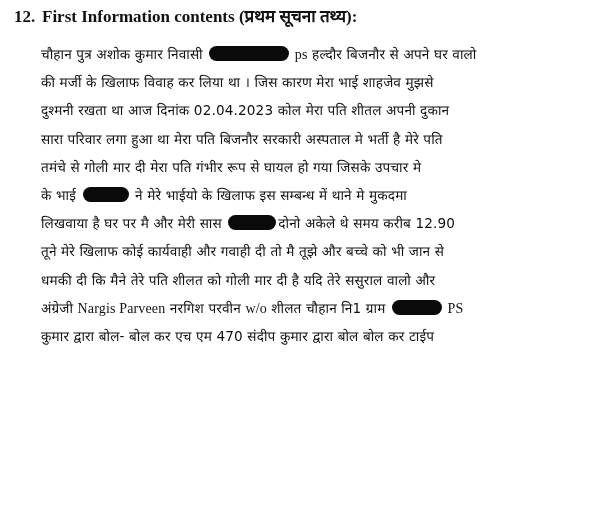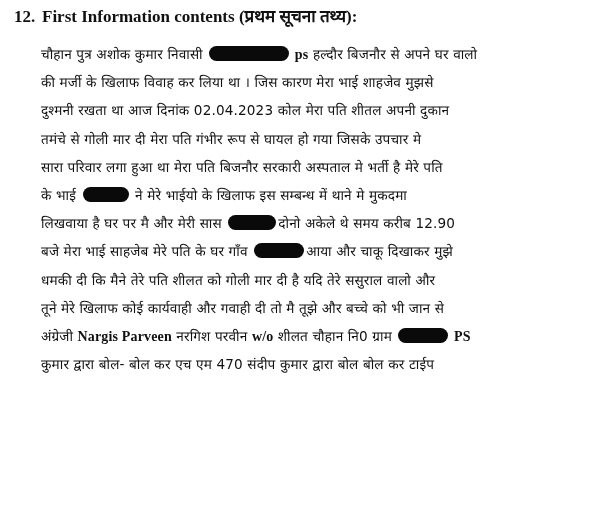--- a/index.html
+++ b/index.html
@@ -38,21 +38,20 @@
     .line {
       height: 28.2px;
       font-size: 13.6px;
       line-height: 28px;
       white-space: nowrap;
       letter-spacing: 0.15px;
     }
     .line .latin {
       font-family: "Liberation Serif", serif;
       font-size: 14px;
-      font-weight: bold;
     }
     .redact {
       display: inline-block;
       background: #0a0a0a;
       height: 15px;
       border-radius: 9px;
       vertical-align: -2px;
       margin: 0 2px;
     }
   </style>
@@ -60,22 +59,21 @@
 <body>
 
 <div class="heading">
   <span class="num">12.</span><span>First Information contents (प्रथम सूचना तथ्य):</span>
 </div>
 
 <div class="body-text" id="body-text">
     <div class="line"><span>चौहान पुत्र अशोक कुमार निवासी </span><span class="redact" style="width: 80px;"></span><span class="latin"> ps</span><span> हल्दौर बिजनौर से अपने घर वालो</span></div>
     <div class="line"><span>की मर्जी के खिलाफ विवाह कर लिया था । जिस कारण मेरा भाई शाहजेव मुझसे</span></div>
     <div class="line"><span>दुश्मनी रखता था आज दिनांक 02.04.2023 कोल मेरा पति  शीतल अपनी दुकान</span></div>
+    <div class="line"><span>सारा परिवार लगा हुआ था मेरा पति बिजनौर सरकारी अस्पताल मे भर्ती है मेरे पति</span></div>
     <div class="line"><span>तमंचे से गोली मार दी  मेरा पति गंभीर रूप से घायल हो गया जिसके उपचार मे</span></div>
-    <div class="line"><span>सारा परिवार लगा हुआ था मेरा पति बिजनौर सरकारी अस्पताल मे भर्ती है मेरे पति</span></div>
     <div class="line"><span>के भाई </span><span class="redact" style="width: 46px;"></span><span> ने मेरे भाईयो के खिलाफ इस सम्बन्ध में थाने मे मुकदमा</span></div>
     <div class="line"><span>लिखवाया है घर पर मै और मेरी सास </span><span class="redact" style="width: 48px;"></span><span>दोनो अकेले थे समय करीब 12.90</span></div>
-    <div class="line"><span>बजे  मेरा भाई साहजेब मेरे पति के घर गाँव </span><span class="redact" style="width: 50px;"></span><span>आया और चाकू दिखाकर मुझे</span></div>
+    <div class="line"><span>तूने मेरे खिलाफ कोई कार्यवाही और गवाही दी तो मै तूझे और बच्चे को भी जान से</span></div>
     <div class="line"><span>धमकी दी कि मैने तेरे पति शीलत को गोली मार दी है यदि तेरे ससुराल वालो और</span></div>
-    <div class="line"><span>तूने मेरे खिलाफ कोई कार्यवाही और गवाही दी तो मै तूझे और बच्चे को भी जान से</span></div>
-    <div class="line"><span>अंग्रेजी </span><span class="latin">Nargis Parveen</span><span> नरगिश परवीन </span><span class="latin">w/o</span><span> शीलत   चौहान   नि0 ग्राम </span><span class="redact" style="width: 50px;"></span><span class="latin"> PS</span></div>
+    <div class="line"><span>अंग्रेजी </span><span class="latin">Nargis Parveen</span><span> नरगिश परवीन </span><span class="latin">w/o</span><span> शीलत   चौहान   नि1 ग्राम </span><span class="redact" style="width: 50px;"></span><span class="latin"> PS</span></div>
     <div class="line"><span>कुमार द्वारा बोल- बोल कर एच एम 470 संदीप कुमार द्वारा बोल  बोल कर टाईप</span></div>
   </div>
 
 </body></html>

